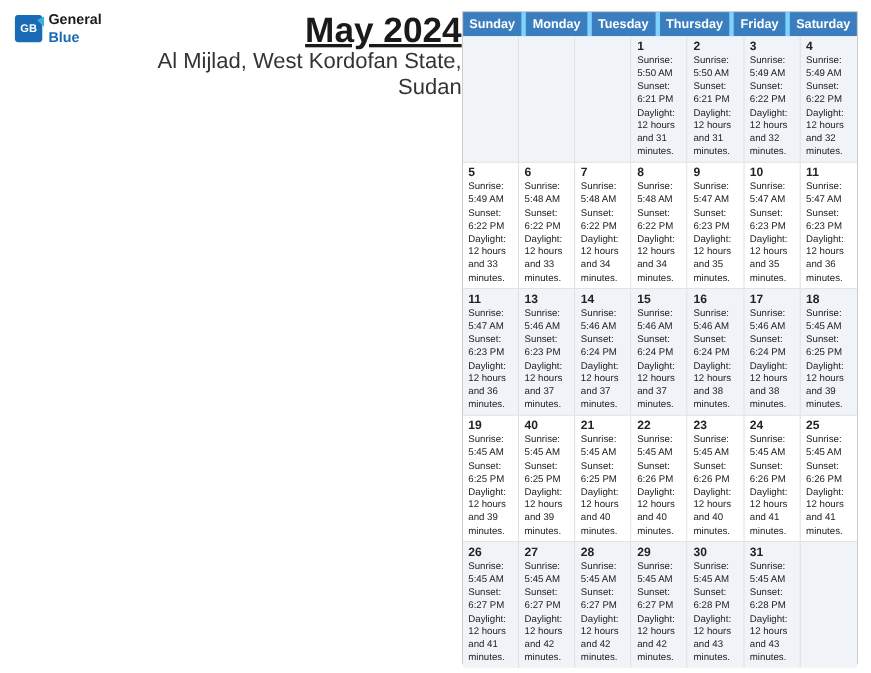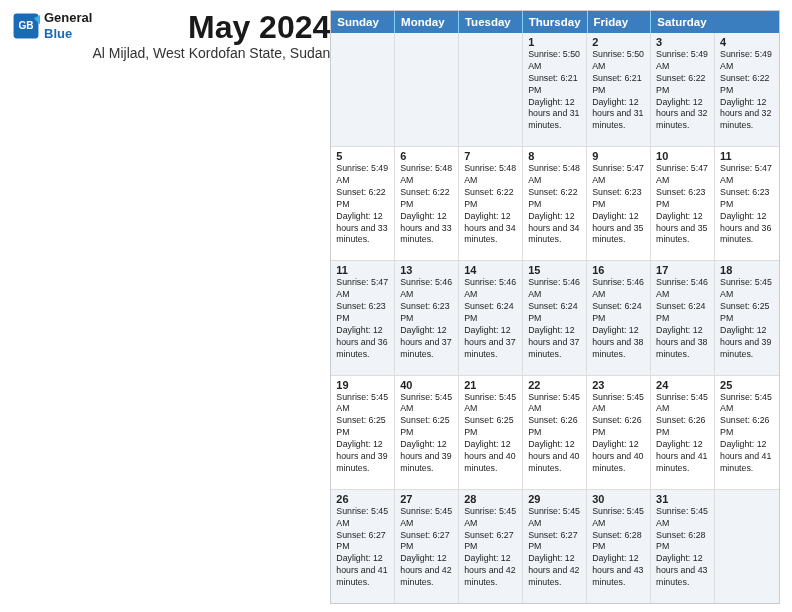--- a/index.html
+++ b/index.html
@@ -41,42 +41,43 @@
       height: 28px;
     }
     .title-block {
       text-align: right;
     }
     .month-title {
       font-size: 32px;
       font-weight: bold;
       color: #1a1a1a;
       line-height: 1.1;
+      text-decoration: underline;
     }
     .subtitle {
-      font-size: 14px;
+      font-size: 20px;
       color: #333;
     }
     .calendar {
       flex: 1;
       display: flex;
       flex-direction: column;
       border: 1px solid #ccc;
     }
     .cal-header-row {
       display: grid;
       grid-template-columns: repeat(7, 1fr);
       background: #3a7ebf;
     }
     .cal-header-cell {
       color: #fff;
       font-size: 11.5px;
       font-weight: bold;
       padding: 5px 6px;
-      border-right: 1px solid #7dd3fc;
+      border-right: 4px solid #7dd3fc;
       text-align: left;
     }
     .cal-header-cell:last-child { border-right: none; }
     .cal-body {
       flex: 1;
       display: flex;
       flex-direction: column;
     }
     .cal-row {
       display: grid;

